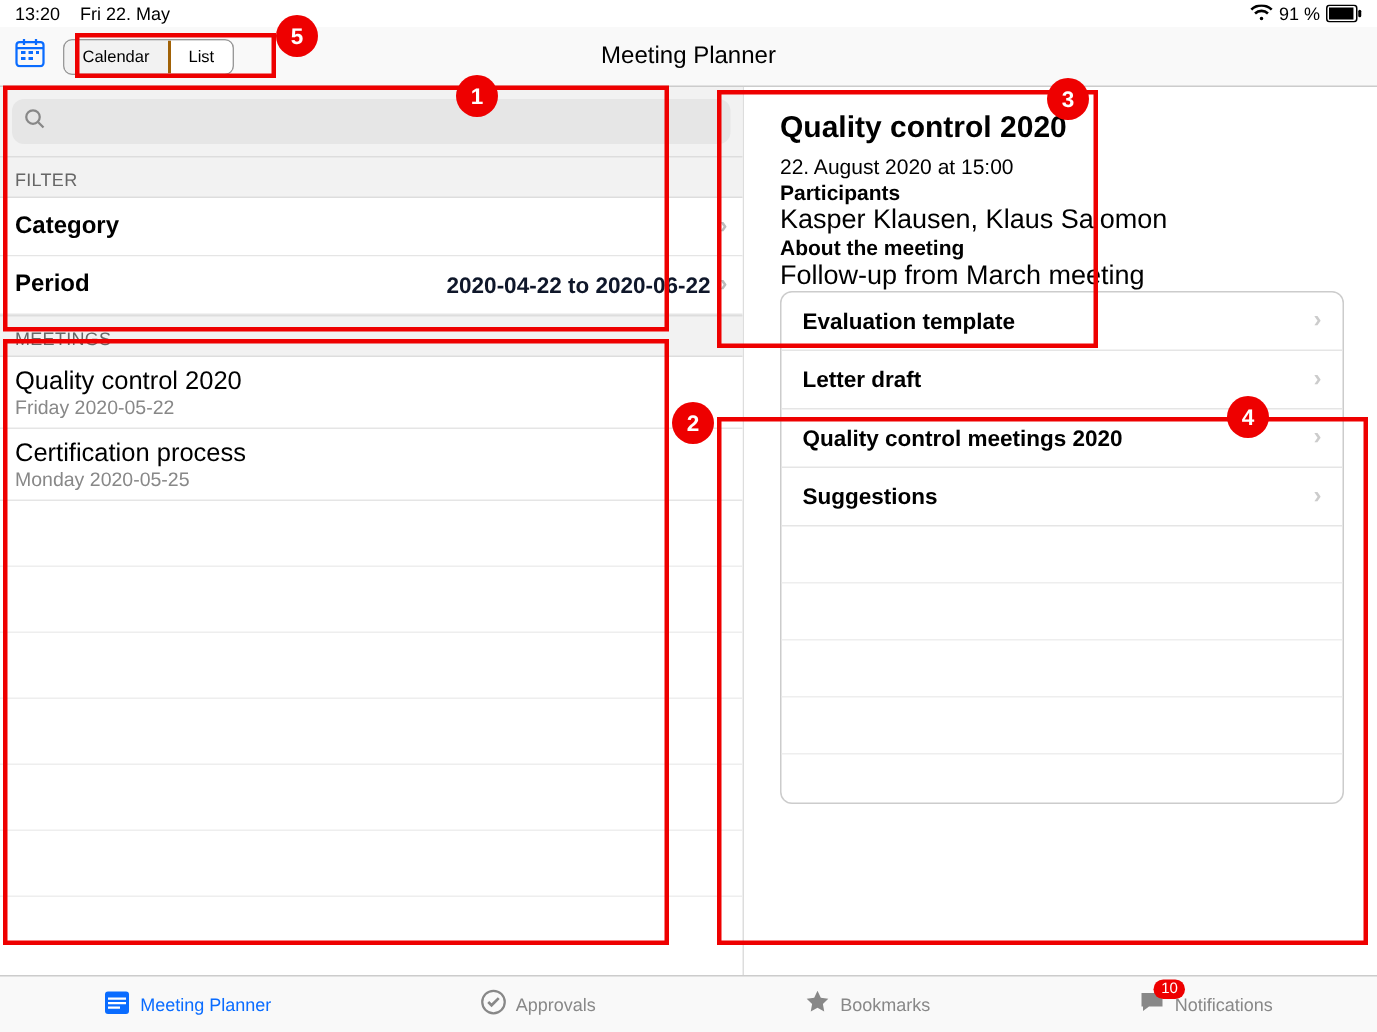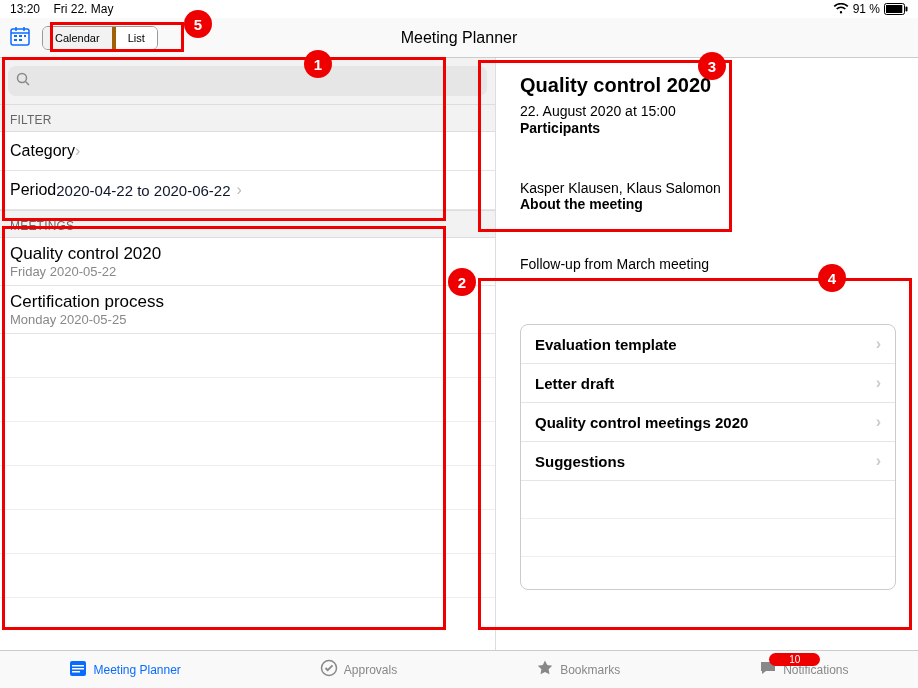--- a/index.html
+++ b/index.html
@@ -47,21 +47,21 @@
     padding: 3px 12px;
     display: flex;
     align-items: center;
     cursor: pointer;
   }
   .segmented .seg.active {
     background: #fff;
     font-weight: 500;
   }
   .segmented .seg:not(.active) { background: #f2f2f2; }
-  .segmented .seg + .seg { border-left: 4px solid #a16207; }
+  .segmented .seg + .seg { border-left: 2px solid #a16207; }
   .nav-title {
     position: absolute;
     left: 50%;
     transform: translateX(-50%);
     font-size: 16px;
   }
 
   .content {
     display: flex;
     height: 592px;
@@ -89,26 +89,27 @@
     font-size: 12px;
     color: #666;
     padding: 8px 10px 4px;
     background: #f2f2f2;
     border-bottom: 1px solid #ddd;
     border-top: 1px solid #ddd;
     letter-spacing: 0.2px;
   }
   .row {
     display: flex;
-    justify-content: flex-start;
+    justify-content: space-between;
     align-items: center;
     padding: 10px 10px;
     border-bottom: 1px solid #e5e5e5;
     background: #fff;
     font-size: 16px;
+    font-weight: bold;
   }
   .row .right-side { display: flex; align-items: center; gap: 6px; }
   .chevron { color: #bbb; font-size: 16px; }
   .period-value { color: #0f172a; font-size: 15px; }
 
   .meeting-item {
     padding: 6px 10px 6px;
     border-bottom: 1px solid #e5e5e5;
     background: #fff;
   }
@@ -119,28 +120,27 @@
 
   .right-pane {
     flex: 1;
     padding: 16px 22px 10px 24px;
     display: flex;
     flex-direction: column;
   }
   .detail-title { font-size: 20px; font-weight: 700; margin-bottom: 6px; }
   .detail-line { font-size: 14px; margin-bottom: 1px; }
   .detail-sub { font-size: 14px; font-weight: 700; margin-top: 0; }
-  .detail-text { font-size: 14px; margin-top: 44px; }
+  .detail-text { font-size: 18px; }
 
   .doc-panel {
-    margin-top: 52px;
     border: 1px solid #ccc;
     border-radius: 8px;
     overflow: hidden;
-    height: 266px;
+    height: 342px;
   }
   .doc-row {
     display: flex;
     justify-content: space-between;
     align-items: center;
     padding: 10px 14px;
     border-bottom: 1px solid #e5e5e5;
     font-size: 15px;
     font-weight: 600;
   }
@@ -158,21 +158,21 @@
   }
   .tab-item { display: flex; align-items: center; gap: 6px; color: #888; position: relative; cursor: pointer; }
   .tab-item.active { color: #0a6cff; }
   .badge {
     position: absolute;
     top: -6px; left: 10px;
     background: #e00;
     color: #fff;
     border-radius: 8px;
     font-size: 10px;
-    padding: 1px 20px;
+    padding: 1px 5px;
     line-height: 1.1;
   }
 
   
   .annot {
     position: absolute;
     background: #e00;
     color: #fff;
     width: 28px; height: 28px;
     border-radius: 50%;

